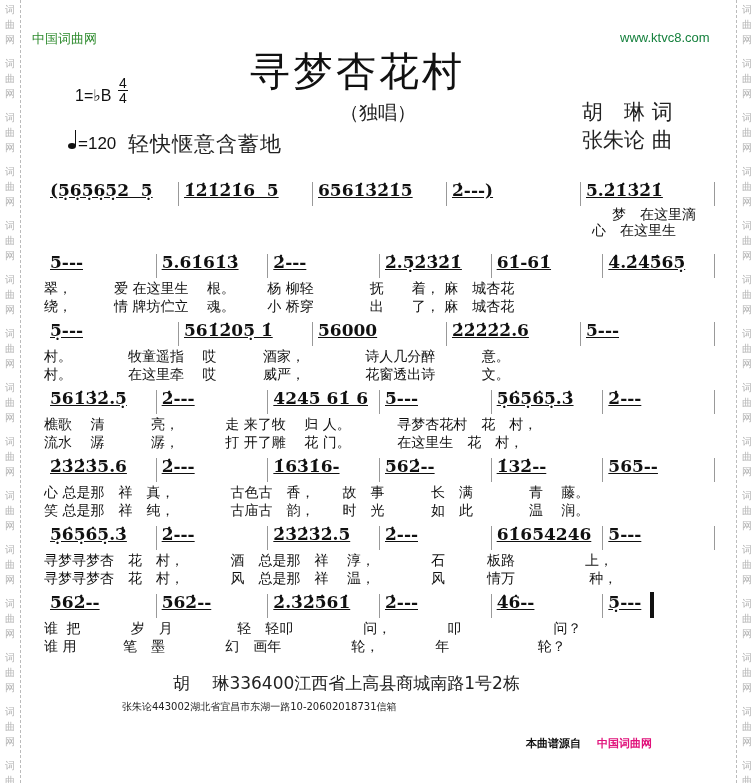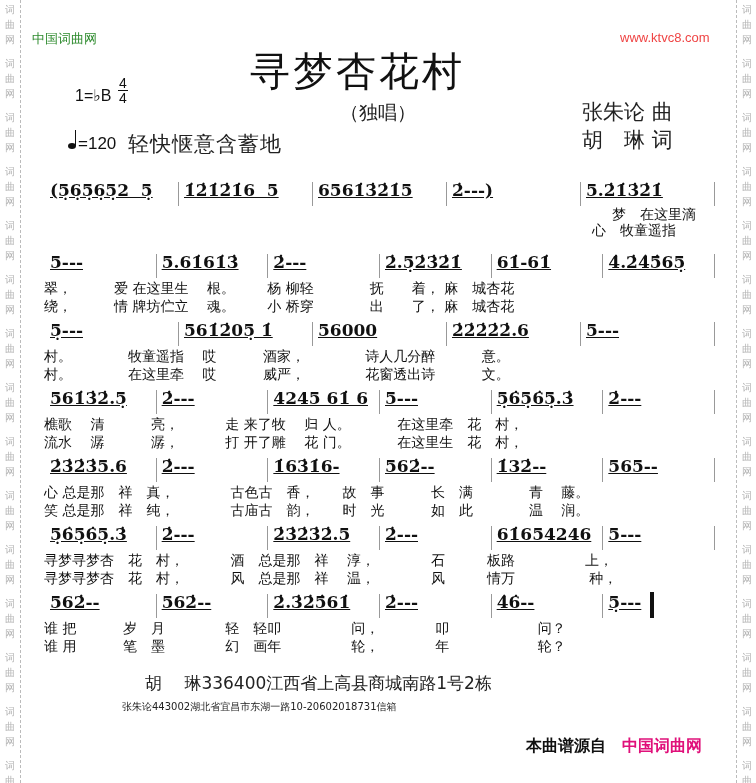--- a/index.html
+++ b/index.html
@@ -2,38 +2,38 @@
 <html><head>
 <meta charset="utf-8">
 <style>
   html, body { margin: 0; padding: 0; background: #ffffff; }
   body { width: 756px; height: 783px; position: relative; overflow: hidden; font-family: "DejaVu Sans", sans-serif; color: #111; }
   .side { position: absolute; top: 0; width: 20px; height: 783px; }
   .side.left { left: 0; border-right: 1px dashed #bbb; }
   .side.right { right: 0; width: 19px; border-left: 1px dashed #bbb; }
   .wm { position: absolute; left: 3px; font-size: 10px; line-height: 15px; color: #b5b5b5; width: 14px; text-align: center; }
   .site-left { position: absolute; left: 32px; top: 30px; font-size: 13px; color: #2e8b2e; }
-  .site-right { position: absolute; left: 620px; top: 30px; font-size: 13px; color: #ef4444; font-family: "Liberation Sans", sans-serif; }
+  .site-right { position: absolute; left: 620px; top: 30px; font-size: 13px; color: #15803d; font-family: "Liberation Sans", sans-serif; }
   .title { position: absolute; left: 250px; top: 44px; font-size: 40px; font-family: Liberation Serif, serif; letter-spacing: 3px; color: #111; }
   .subtitle { position: absolute; left: 340px; top: 100px; font-size: 19px; color: #222; }
   .key { position: absolute; left: 75px; top: 86px; font-size: 16px; font-family: "Liberation Sans", sans-serif; }
   .timesig { position: absolute; left: 118px; top: 76px; font-size: 14px; font-family: "Liberation Sans", sans-serif; line-height: 14px; text-align: center; }
   .timesig .bar { display:block; border-top: 1px solid #111; width: 10px; margin: 0 auto; }
   .tempo { position: absolute; left: 68px; top: 134px; font-size: 17px; font-family: "Liberation Sans", sans-serif; }
   .tempo .note { display:inline-block; width: 8px; height: 6px; background:#111; border-radius: 50%; position: relative; margin-right: 2px; }
   .tempo .note::after { content:""; position:absolute; right:0; bottom:3px; width:1px; height:16px; background:#111; }
   .mood { position: absolute; left: 128px; top: 130px; font-size: 21px; color: #222; letter-spacing: 1px; }
   .credits { position: absolute; left: 582px; top: 98px; font-size: 21px; line-height: 28px; color: #222; }
   .row { position: absolute; left: 44px; height: 24px; white-space: pre; font-family: "DejaVu Serif", serif; font-weight: bold; font-size: 17px; }
   .cell { position: absolute; top: 0; }
   .barline { position: absolute; top: 2px; width: 1px; height: 24px; background: #999; }
   .lyric { position: absolute; left: 44px; font-size: 14px; color: #111; white-space: pre; font-family: "DejaVu Serif", serif; }
   .endbar { position: absolute; width: 4px; height: 26px; background: #111; }
   .addr { position: absolute; left: 145px; font-size: 15px; color: #222; white-space: pre; }
-  .source { position: absolute; left: 526px; top: 736px; font-size: 16px; font-weight: bold; color: #111; }
+  .source { position: absolute; left: 526px; top: 736px; font-size: 11px; font-weight: bold; color: #111; }
   .source .brand { color: #e0107a; margin-left: 16px; }
 </style>
 </head>
 <body>
 
 <div class="side left" id="wmL">
     <div class="wm" style="top: 2px;">词<br>曲<br>网</div>
     <div class="wm" style="top: 56px;">词<br>曲<br>网</div>
     <div class="wm" style="top: 110px;">词<br>曲<br>网</div>
     <div class="wm" style="top: 164px;">词<br>曲<br>网</div>
@@ -75,45 +75,45 @@
 <div class="timesig">
   <span>4</span>
   <span class="bar"></span>
   <span>4</span>
 </div>
 <div class="tempo">
   <span class="note"></span><span>=120</span>
 </div>
 <div class="mood">轻快惬意含蓄地</div>
 <div class="credits">
+  <div>胡　琳 词</div>
   <div>张朱论 曲</div>
-  <div>胡　琳 词</div>
 </div>
 
 <div id="score">
     <div class="row" style="top: 180px; width: 670px;"><span class="cell" style="left: 6px; text-decoration: underline;">(5̣6̣5̣6̣5̣2  5̣</span><span class="cell" style="left: 140px; text-decoration: underline;">1̇2̇1̇2̇1̇6  5</span><span class="barline" style="left: 134px;"></span><span class="cell" style="left: 274px; text-decoration: underline;">6561̇3̇2̇1̇5</span><span class="barline" style="left: 268px;"></span><span class="cell" style="left: 408px; text-decoration: underline;">2̇---)</span><span class="barline" style="left: 402px;"></span><span class="cell" style="left: 542px; text-decoration: underline;">5.2̇1̇3̇2̇1̇</span><span class="barline" style="left: 536px;"></span><span class="barline" style="left: 670px;"></span></div>
     <div class="row" style="top: 252px; width: 670px;"><span class="cell" style="left: 6px; text-decoration: underline;">5---</span><span class="cell" style="left: 117.667px; text-decoration: underline;">5.61̇61̇3̇</span><span class="barline" style="left: 111.667px;"></span><span class="cell" style="left: 229.333px; text-decoration: underline;">2̇---</span><span class="barline" style="left: 223.333px;"></span><span class="cell" style="left: 341px; text-decoration: underline;">2̇.5̣2̇3̇2̇1̇</span><span class="barline" style="left: 335px;"></span><span class="cell" style="left: 452.667px; text-decoration: underline;">61̇-61̇</span><span class="barline" style="left: 446.667px;"></span><span class="cell" style="left: 564.333px; text-decoration: underline;">4̇.2̇4̇5̇65̣</span><span class="barline" style="left: 558.333px;"></span><span class="barline" style="left: 670px;"></span></div>
     <div class="row" style="top: 320px; width: 670px;"><span class="cell" style="left: 6px; text-decoration: underline;">5̣---</span><span class="cell" style="left: 140px; text-decoration: underline;">561̇2̇05̣ 1̇</span><span class="barline" style="left: 134px;"></span><span class="cell" style="left: 274px; text-decoration: underline;">56000</span><span class="barline" style="left: 268px;"></span><span class="cell" style="left: 408px; text-decoration: underline;">2̇2̇2̇2̇2̇.6</span><span class="barline" style="left: 402px;"></span><span class="cell" style="left: 542px; text-decoration: underline;">5---</span><span class="barline" style="left: 536px;"></span><span class="barline" style="left: 670px;"></span></div>
     <div class="row" style="top: 388px; width: 670px;"><span class="cell" style="left: 6px; text-decoration: underline;">561̇3̇2̇.5̣</span><span class="cell" style="left: 117.667px; text-decoration: underline;">2̇---</span><span class="barline" style="left: 111.667px;"></span><span class="cell" style="left: 229.333px; text-decoration: underline;">4245 61̇ 6</span><span class="barline" style="left: 223.333px;"></span><span class="cell" style="left: 341px; text-decoration: underline;">5---</span><span class="barline" style="left: 335px;"></span><span class="cell" style="left: 452.667px; text-decoration: underline;">5̣6̇5̣6̇5̣.3̇</span><span class="barline" style="left: 446.667px;"></span><span class="cell" style="left: 564.333px; text-decoration: underline;">2̇---</span><span class="barline" style="left: 558.333px;"></span><span class="barline" style="left: 670px;"></span></div>
     <div class="row" style="top: 456px; width: 670px;"><span class="cell" style="left: 6px; text-decoration: underline;">2̇3̇2̇3̇5.6</span><span class="cell" style="left: 117.667px; text-decoration: underline;">2̇---</span><span class="barline" style="left: 111.667px;"></span><span class="cell" style="left: 229.333px; text-decoration: underline;">1̇63̇1̇6-</span><span class="barline" style="left: 223.333px;"></span><span class="cell" style="left: 341px; text-decoration: underline;">562̇--</span><span class="barline" style="left: 335px;"></span><span class="cell" style="left: 452.667px; text-decoration: underline;">1̇32̇--</span><span class="barline" style="left: 446.667px;"></span><span class="cell" style="left: 564.333px; text-decoration: underline;">565--</span><span class="barline" style="left: 558.333px;"></span><span class="barline" style="left: 670px;"></span></div>
     <div class="row" style="top: 524px; width: 670px;"><span class="cell" style="left: 6px; text-decoration: underline;">5̣6̇5̣6̇5̣.3̇</span><span class="cell" style="left: 117.667px; text-decoration: underline;">2̇---</span><span class="barline" style="left: 111.667px;"></span><span class="cell" style="left: 229.333px; text-decoration: underline;">2̇3̇2̇3̇2̇.5</span><span class="barline" style="left: 223.333px;"></span><span class="cell" style="left: 341px; text-decoration: underline;">2̇---</span><span class="barline" style="left: 335px;"></span><span class="cell" style="left: 452.667px; text-decoration: underline;">61̇654246</span><span class="barline" style="left: 446.667px;"></span><span class="cell" style="left: 564.333px; text-decoration: underline;">5---</span><span class="barline" style="left: 558.333px;"></span><span class="barline" style="left: 670px;"></span></div>
     <div class="row" style="top: 592px; width: 670px;"><span class="cell" style="left: 6px; text-decoration: underline;">562̇--</span><span class="cell" style="left: 117.667px; text-decoration: underline;">562̇--</span><span class="barline" style="left: 111.667px;"></span><span class="cell" style="left: 229.333px; text-decoration: underline;">2̇.3̇2̇5̇61̇</span><span class="barline" style="left: 223.333px;"></span><span class="cell" style="left: 341px; text-decoration: underline;">2̇---</span><span class="barline" style="left: 335px;"></span><span class="cell" style="left: 452.667px; text-decoration: underline;">4̇6̇--</span><span class="barline" style="left: 446.667px;"></span><span class="cell" style="left: 564.333px; text-decoration: underline;">5̣---</span><span class="barline" style="left: 558.333px;"></span><span class="endbar" style="left: 606px;"></span></div>
     <div class="lyric" style="top: 206px; left: 612px;">梦　在这里滴</div>
-    <div class="lyric" style="top: 222px; left: 592px;">心　牧童遥指</div>
+    <div class="lyric" style="top: 222px; left: 592px;">心　在这里生</div>
     <div class="lyric" style="top: 280px;">翠，　　　爱 在这里生　 根。　　 杨 柳轻　　　　抚　　着， 麻　城杏花</div>
     <div class="lyric" style="top: 298px;">绕，　　　情 牌坊伫立　 魂。　　 小 桥穿　　　　出　　了， 麻　城杏花</div>
     <div class="lyric" style="top: 348px;">村。　　　　牧童遥指　 哎　　　 酒家，　　　　 诗人几分醉　　　 意。</div>
     <div class="lyric" style="top: 366px;">村。　　　　在这里牵　 哎　　　 威严，　　　　 花窗透出诗　　　 文。</div>
-    <div class="lyric" style="top: 416px;">樵歌　 清　　　 亮，　　　 走 来了牧　 归 人。　　　 在这里牵　花　村，</div>
+    <div class="lyric" style="top: 416px;">樵歌　 清　　　 亮，　　　 走 来了牧　 归 人。　　　 寻梦杏花村　花　村，</div>
     <div class="lyric" style="top: 434px;">流水　 潺　　　 潺，　　　 打 开了雕　 花 门。　　　 在这里生　花　村，</div>
     <div class="lyric" style="top: 484px;">心 总是那　祥　真，　　　　古色古　香，　　故　事　　　 长　满　　　　青　 藤。</div>
     <div class="lyric" style="top: 502px;">笑 总是那　祥　纯，　　　　古庙古　韵，　　时　光　　　 如　此　　　　温　 润。</div>
     <div class="lyric" style="top: 552px;">寻梦寻梦杏　花　村，　　　 酒　总是那　祥　 淳，　　　　石　　　板路　　　　　上，</div>
     <div class="lyric" style="top: 570px;">寻梦寻梦杏　花　村，　　　 风　总是那　祥　 温，　　　　风　　　情万　　　　　 种，</div>
-    <div class="lyric" style="top: 620px;">谁 把　　　 岁　月　　　　 轻　轻叩　　　　　问，　　　　叩　　　　　　 问？</div>
+    <div class="lyric" style="top: 620px; font-family: Liberation Mono, monospace;">谁 把　　　 岁　月　　　　 轻　轻叩　　　　　问，　　　　叩　　　　　　 问？</div>
     <div class="lyric" style="top: 638px;">谁 用　　　 笔　墨　　　　 幻　画年　　　　　轮，　　　　年　　　　　　 轮？</div>
   </div>
 
-<div class="addr" style="top:672px; font-size:17px;">胡　 琳336400江西省上高县商城南路1号2栋</div>
+<div class="addr" style="top:672px; font-size:17px;margin-left:28px;">胡　 琳336400江西省上高县商城南路1号2栋</div>
 <div class="addr" style="top:700px; left:122px; font-size:10px;">张朱论443002湖北省宜昌市东湖一路10-20602018731信箱</div>
 <div class="source">
   <span>本曲谱源自</span><span class="brand">中国词曲网</span>
 </div>
 
 </body></html>

